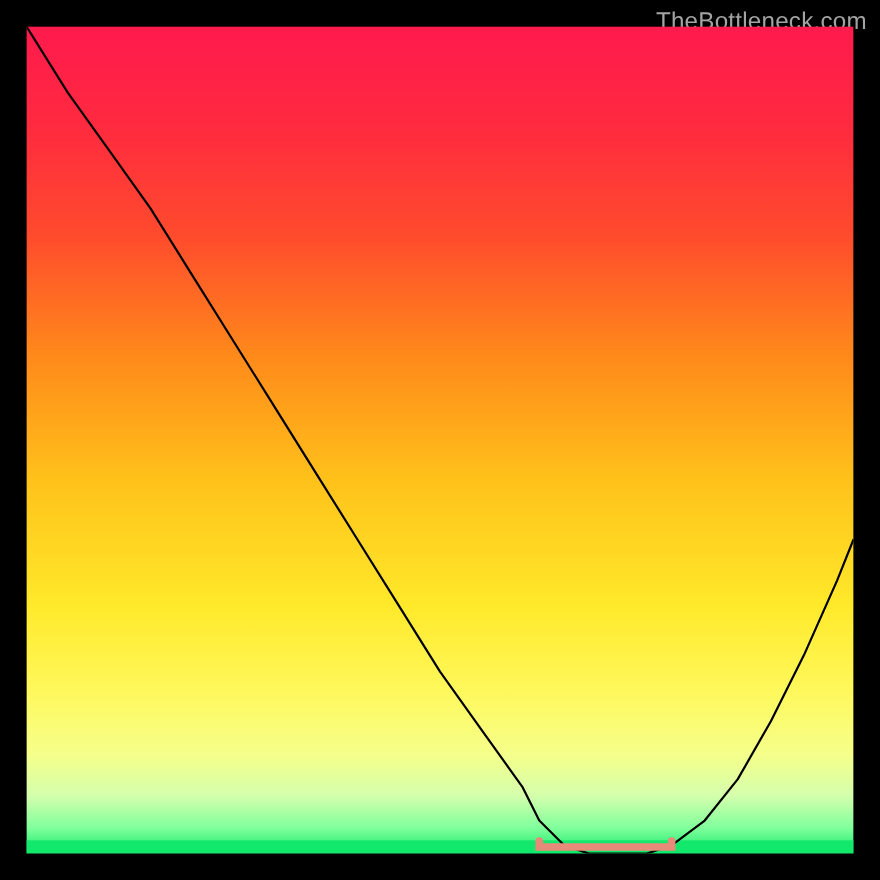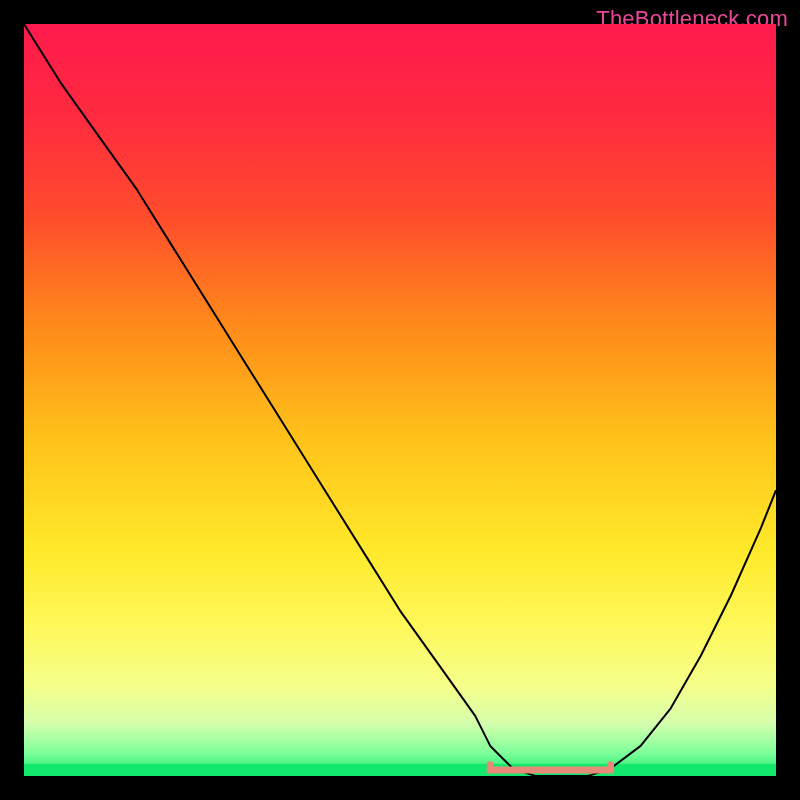--- a/index.html
+++ b/index.html
@@ -20,21 +20,21 @@
     position: absolute;
     left: 24px;
     top: 24px;
     width: 752px;
     height: 752px;
   }
   .watermark {
     position: absolute;
     top: 6px;
     right: 12px;
-    color: #ec4899;
+    color: #a3a3a3;
     font-size: 22px;
     font-weight: 500;
     letter-spacing: 0.2px;
     user-select: none;
     pointer-events: none;
   }
 </style>
 </head>
 <body>
 

